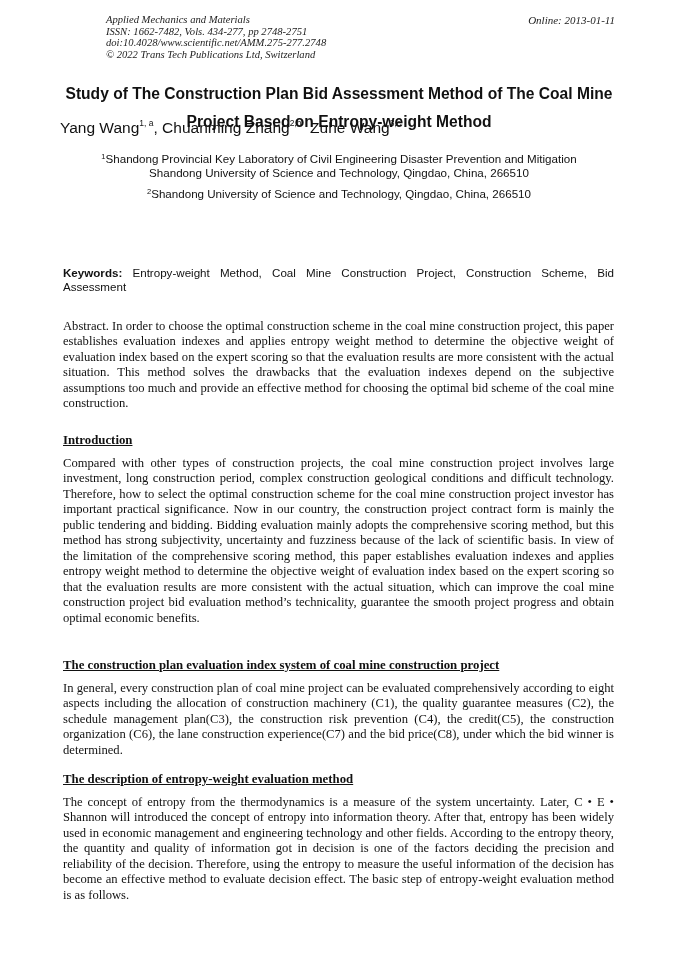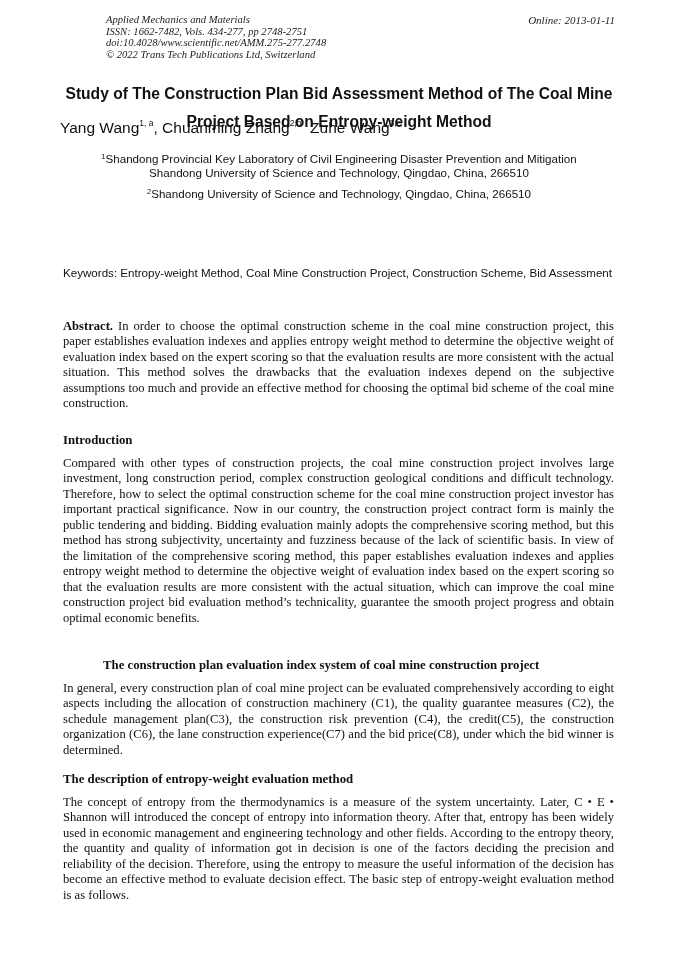--- a/index.html
+++ b/index.html
@@ -6,24 +6,24 @@
   body { width: 678px; height: 959px; position: relative; overflow: hidden; color: #111; }
   .page { position: absolute; left: 0; top: 0; width: 678px; height: 959px; }
   .hdr { position: absolute; left: 62px; top: 14px; font-family: "Liberation Serif", serif; font-style: italic; font-size: 10.6px; line-height: 11.5px; color: #222; margin-left: 44px; }
   .hdr-right { position: absolute; right: 63px; top: 14px; font-family: "Liberation Serif", serif; font-style: italic; font-size: 11px; color: #222; }
   .title { position: absolute; left: 60px; width: 558px; top: 80px; text-align: center; font-family: Liberation Sans, sans-serif; font-weight: bold; font-size: 15.6px; line-height: 28px; }
   .authors { position: absolute; left: 60px; width: 558px; top: 118px; text-align: left; font-family: "Liberation Sans", sans-serif; font-size: 15.5px; }
   .authors sup { font-size: 8.5px; vertical-align: 7px; }
   .aff { position: absolute; left: 60px; width: 558px; text-align: center; font-family: "Liberation Sans", sans-serif; font-size: 11.6px; line-height: 14px; }
   .aff sup { font-size: 7.5px; vertical-align: 4px; }
   .kw { position: absolute; left: 63px; width: 551px; top: 266px; font-family: "Liberation Sans", sans-serif; font-size: 11.6px; line-height: 14px; text-align: justify; }
-  .kw b { font-weight: normal; }
+  .kw b { font-weight: bold; }
   .para { position: absolute; left: 63px; width: 551px; font-family: "Liberation Serif", serif; font-size: 12.6px; line-height: 15.45px; text-align: justify; }
-  .para b { font-weight: bold; }
-  .h2 { position: absolute; left: 63px; width: 551px; font-family: "Liberation Serif", serif; font-weight: bold; font-size: 12.8px; }
+  .para b { font-weight: normal; }
+  .h2 { position: absolute; left: 63px; width: 551px; font-family: "Liberation Serif", serif; font-weight: bold; font-size: 12.8px; text-decoration: underline; }
 </style>
 </head>
 <body>
 
 <div class="page">
 
   <div class="hdr">
     <div>Applied Mechanics and Materials</div>
     <div>ISSN: 1662-7482, Vols. 434-277, pp 2748-2751</div>
     <div>doi:10.4028/www.scientific.net/AMM.275-277.2748</div>
@@ -45,19 +45,19 @@
     <sup>2</sup><span>Shandong University of Science and Technology, Qingdao, China, 266510</span>
   </div>
 
   <div class="kw"><b>Keywords:</b><span> Entropy-weight Method, Coal Mine Construction Project, Construction Scheme, Bid Assessment</span></div>
 
   <div class="para" style="top:319px;"><b>Abstract.</b><span> In order to choose the optimal construction scheme in the coal mine construction project, this paper establishes evaluation indexes and applies entropy weight method to determine the objective weight of evaluation index based on the expert scoring so that the evaluation results are more consistent with the actual situation. This method solves the drawbacks that the evaluation indexes depend on the subjective assumptions too much and provide an effective method for choosing the optimal bid scheme of the coal mine construction.</span></div>
 
   <div class="h2" style="top:433px;">Introduction</div>
   <div class="para" style="top:456px;">Compared with other types of construction projects, the coal mine construction project involves large investment, long construction period, complex construction geological conditions and difficult technology. Therefore, how to select the optimal construction scheme for the coal mine construction project investor has important practical significance. Now in our country, the construction project contract form is mainly the public tendering and bidding. Bidding evaluation mainly adopts the comprehensive scoring method, but this method has strong subjectivity, uncertainty and fuzziness because of the lack of scientific basis. In view of the limitation of the comprehensive scoring method, this paper establishes evaluation indexes and applies entropy weight method to determine the objective weight of evaluation index based on the expert scoring so that the evaluation results are more consistent with the actual situation, which can improve the coal mine construction project bid evaluation method’s technicality, guarantee the smooth project progress and obtain optimal economic benefits.</div>
 
-  <div class="h2" style="top:658px;margin-left:40px;">The construction plan evaluation index system of coal mine construction project</div>
+  <div class="h2" style="top:658px;">The construction plan evaluation index system of coal mine construction project</div>
   <div class="para" style="top:681px;">In general, every construction plan of coal mine project can be evaluated comprehensively according to eight aspects including the allocation of construction machinery (C1), the quality guarantee measures (C2), the schedule management plan(C3), the construction risk prevention (C4), the credit(C5), the construction organization (C6), the lane construction experience(C7) and the bid price(C8), under which the bid winner is determined.</div>
 
   <div class="h2" style="top:772px;">The description of entropy-weight evaluation method</div>
   <div class="para" style="top:795px;">The concept of entropy from the thermodynamics is a measure of the system uncertainty. Later, C • E • Shannon will introduced the concept of entropy into information theory. After that, entropy has been widely used in economic management and engineering technology and other fields. According to the entropy theory, the quantity and quality of information got in decision is one of the factors deciding the precision and reliability of the decision. Therefore, using the entropy to measure the useful information of the decision has become an effective method to evaluate decision effect. The basic step of entropy-weight evaluation method is as follows.</div>
 
 </div>
 
 </body></html>

